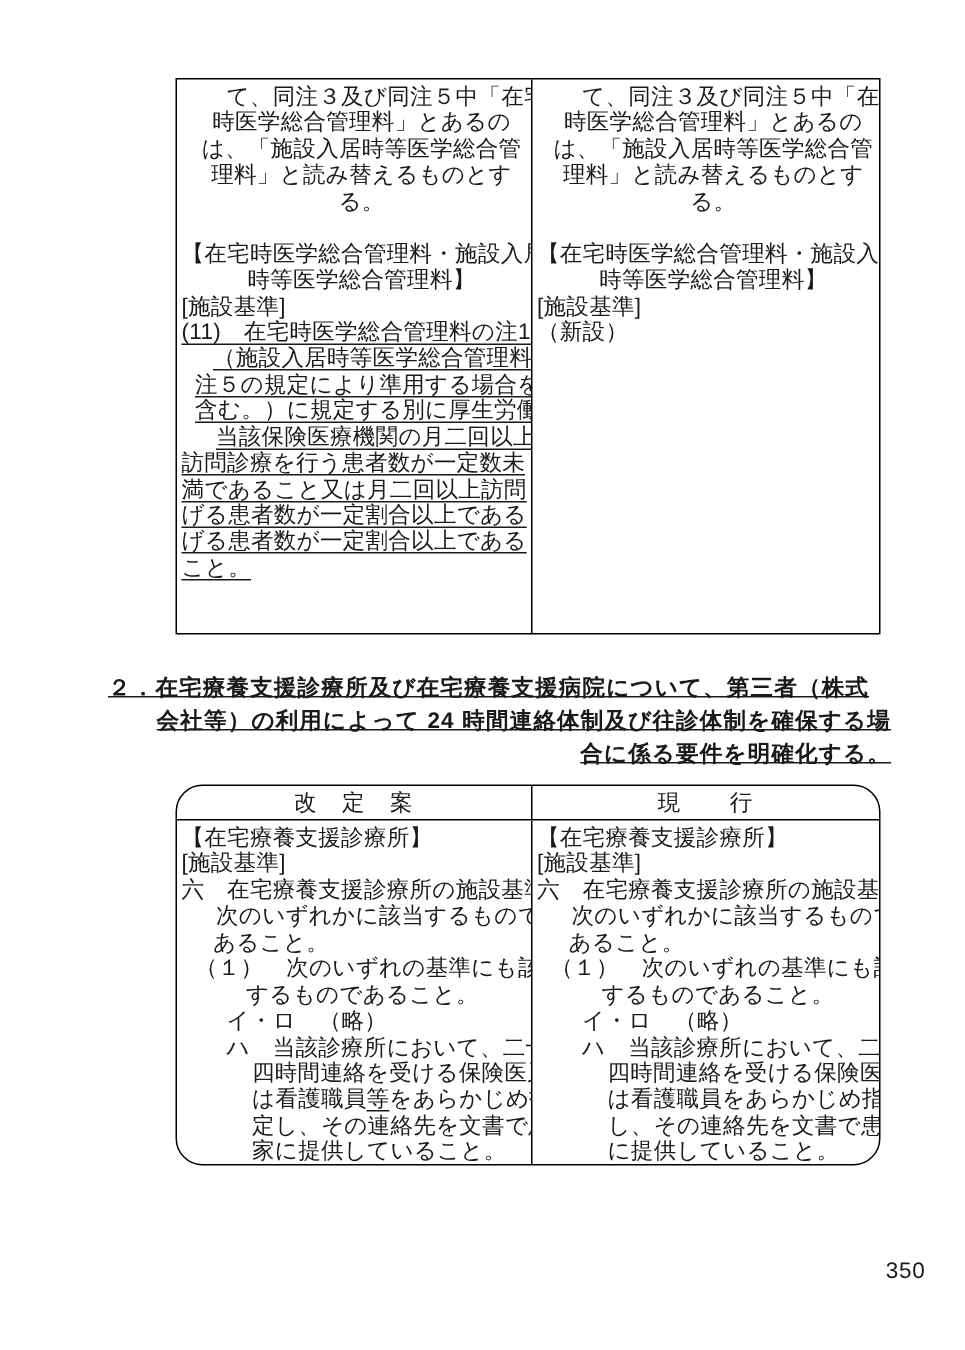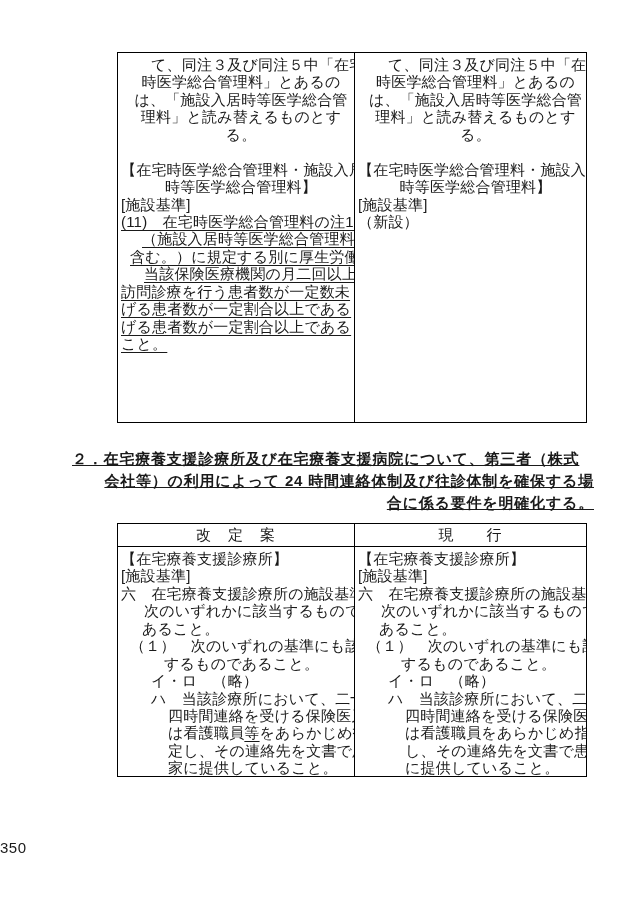--- a/index.html
+++ b/index.html
@@ -16,21 +16,21 @@
     position:absolute;
     left:117px;
     width:470px;
     border:1.5px solid #000;
     display:flex;
     flex-direction:column;
     box-sizing:border-box;
     background:#fff;
   }
   .tbl1{top:52px;height:371px;}
-  .tbl2{top:523px;height:254px;}
+  .tbl2{top:523px;height:254px;border-radius:18px;}
   .thead{
     display:flex;
     flex:0 0 23px;
     border-bottom:1.5px solid #000;
     box-sizing:border-box;
   }
   .th{
     flex:0 0 237px;
     display:flex;align-items:center;justify-content:center;
     font-size:15px;
@@ -78,21 +78,21 @@
     line-height:22px;
     white-space:pre;
     text-decoration:underline;
   }
   .h-cont{padding-left:14px;text-align:right;}
   
   .pagenum{
     position:absolute;
     top:839px;left:0;
     width:617px;
-    text-align:left;
+    text-align:right;
     font-size:15px;
     letter-spacing:0.5px;
   }
 </style>
 </head>
 <body>
 
 <div class="page">
 
   <div class="tbl tbl1">
@@ -102,23 +102,25 @@
         <div class="ln i9">時医学総合管理料」とあるの</div>
         <div class="ln i9">は、「施設入居時等医学総合管</div>
         <div class="ln i9">理料」と読み替えるものとす</div>
         <div class="ln i9">る。</div>
         <div class="ln"></div>
         <div class="ln">【在宅時医学総合管理料・施設入居</div>
         <div class="ln i9">時等医学総合管理料】</div>
         <div class="ln">[施設基準]</div>
         <div class="ln u">(11)　在宅時医学総合管理料の注16</div>
         <div class="ln i4 u">（施設入居時等医学総合管理料の</div>
+        <div class="ln i9 u">注５の規定により準用する場合を</div>
         <div class="ln i9 u">含む。）に規定する別に厚生労働</div>
         <div class="ln i23 u">当該保険医療機関の月二回以上</div>
         <div class="ln u">訪問診療を行う患者数が一定数未</div>
+        <div class="ln u">満であること又は月二回以上訪問</div>
         <div class="ln u">げる患者数が一定割合以上である</div>
         <div class="ln u">げる患者数が一定割合以上である</div>
         <div class="ln u">こと。</div>
       </div>
       <div class="col">
         <div class="ln i30">て、同注３及び同注５中「在宅</div>
         <div class="ln i9">時医学総合管理料」とあるの</div>
         <div class="ln i9">は、「施設入居時等医学総合管</div>
         <div class="ln i9">理料」と読み替えるものとす</div>
         <div class="ln i9">る。</div>

